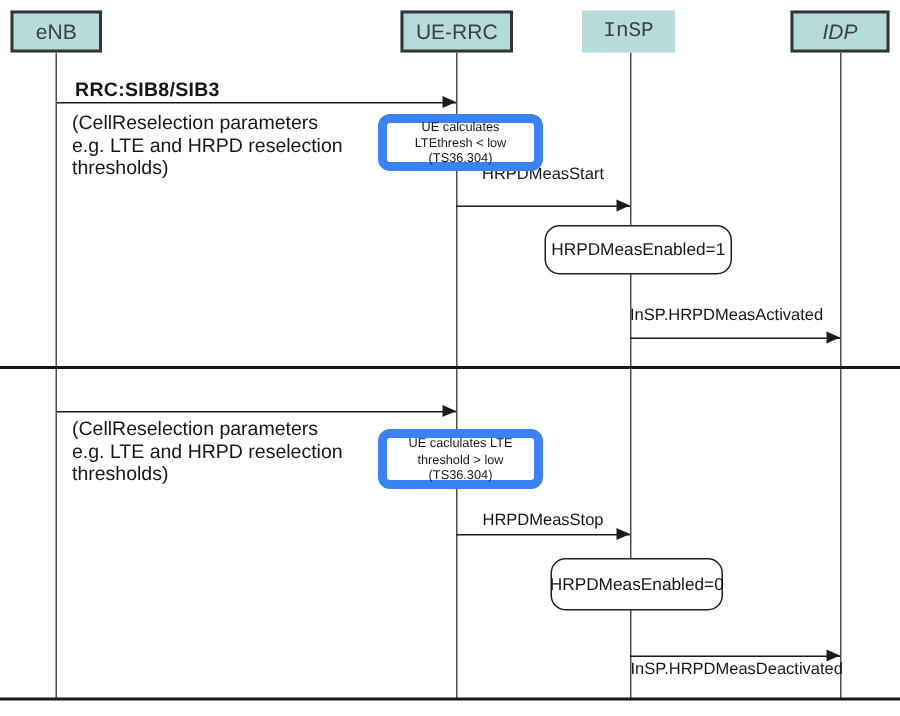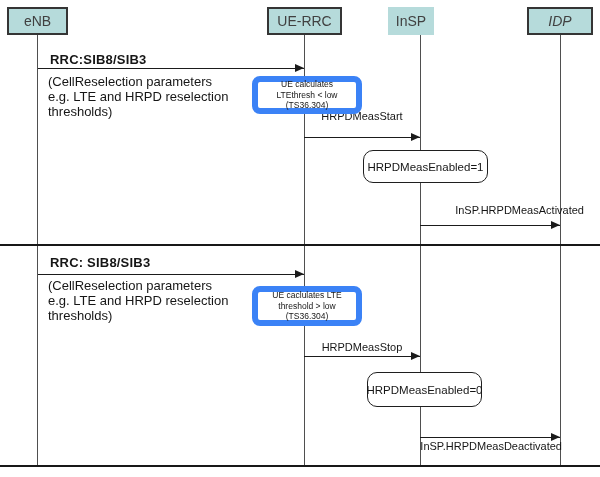--- a/index.html
+++ b/index.html
@@ -75,21 +75,21 @@
   <div class="lifeline" style="left:304px;"></div>
   <div class="lifeline" style="left:420px;"></div>
   <div class="lifeline" style="left:560px;"></div>
 
   <div class="actor" style="left:7px;   width:61px;">
       <span>eNB</span>
     </div>
   <div class="actor" style="left:267px; width:75px;">
       <span>UE-RRC</span>
     </div>
-  <div class="actor borderless" style="left:388px; width:46px;">
+  <div class="actor borderless" style="left:388px; width:62px;font-family:Liberation Mono, monospace;">
       <span>InSP</span>
     </div>
   <div class="actor" style="left:527px; width:66px;font-style:italic;">
       <span>IDP</span>
     </div>
 
   <div class="msg-title" style="left:50px; top:52px;">RRC:SIB8/SIB3</div>
   <div class="arrow" style="left:38px; top:68px; width:266px;"></div>
   <div class="msg-desc" style="left:48px; top:74px;">
     <div>(CellReselection parameters</div>
@@ -103,26 +103,25 @@
     <div>(TS36.304)</div>
   </div>
 
   <div class="msg-label center" style="left:304px; top:110px; width:116px;">HRPDMeasStart</div>
   <div class="arrow" style="left:304px; top:137px; width:116px;"></div>
 
   <div class="state" style="left:363px; top:150px; width:125px; height:33px;">
     <span>HRPDMeasEnabled=1</span>
   </div>
 
-  <div class="msg-label right" style="left:420px; top:204px; width:164px;">InSP.HRPDMeasActivated</div>
+  <div class="msg-label right" style="left:420px; top:204px; width:116px;">InSP.HRPDMeasActivated</div>
   <div class="arrow" style="left:420px; top:225px; width:140px;"></div>
 
   <div class="divider" style="top:244px;"></div>
 
-  <div class="msg-title" style="left:50px; top:255px;">RRC: SIB8/SIB3</div>
   <div class="arrow" style="left:38px; top:274px; width:266px;"></div>
   <div class="msg-desc" style="left:48px; top:278px;">
     <div>(CellReselection parameters</div>
     <div>e.g. LTE and HRPD reselection</div>
     <div>thresholds)</div>
   </div>
 
   <div class="note" style="left:252px; top:286px; width:110px; height:40px;">
     <div>UE caclulates LTE</div>
     <div>threshold &gt; low</div>

